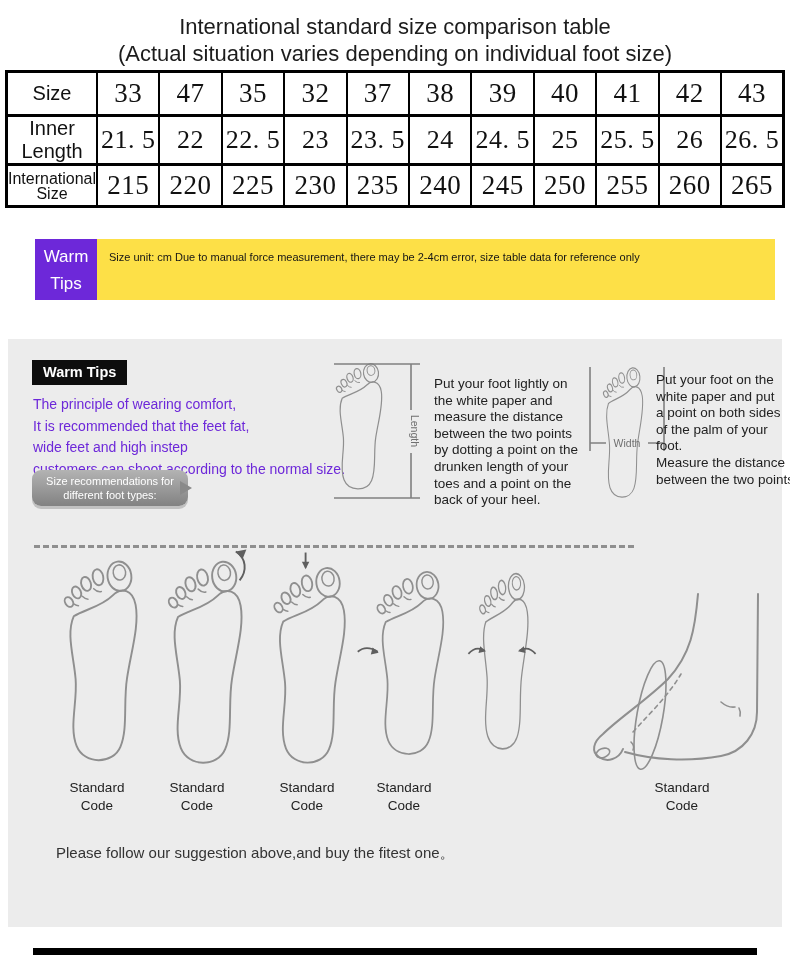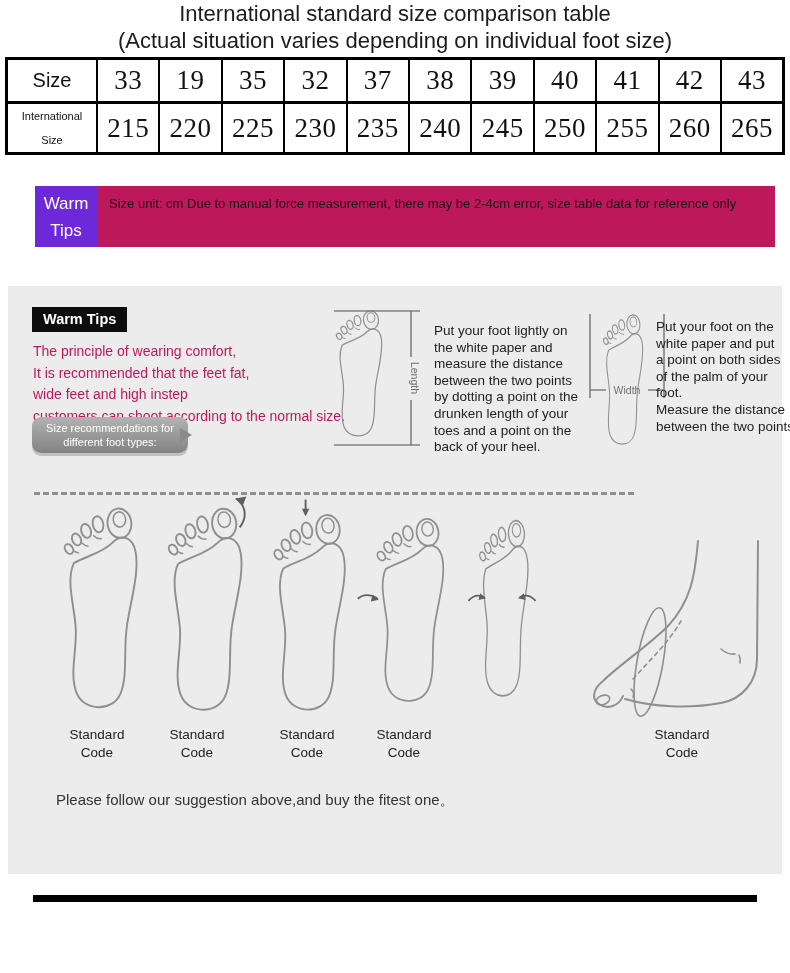--- a/index.html
+++ b/index.html
@@ -4,65 +4,65 @@
 <style>
   html,body{margin:0;padding:0;}
   body{
     width:790px;height:973px;background:#ffffff;
     font-family:"Liberation Sans","DejaVu Sans",sans-serif;
     color:#1a1a1a;position:relative;overflow:hidden;
   }
   .prewrap{white-space:pre-line;}
 
   
-  .title{ text-align:center; font-size:22px; line-height:27px; color:#1c1c1c; }
+  .title{ padding-top:13px; text-align:center; font-size:22px; line-height:27px; color:#1c1c1c; }
 
   
   table.size-table{
     width:780px; margin:3px 5px 0 5px; border-collapse:collapse;
     border:3px solid #000; table-layout:fixed;
   }
   table.size-table th, table.size-table td{
     border-left:2px solid #000; border-right:2px solid #000;
     border-top:3px solid #000; border-bottom:3px solid #000;
     text-align:center; vertical-align:middle; padding:0; color:#111;
   }
   table.size-table th{ width:88px; font-weight:400; }
   table.size-table td{
     font-family:"Liberation Serif","DejaVu Serif",serif;
     font-size:27px; letter-spacing:0.5px;
   }
   tr.r-size{height:44px;}  tr.r-inner{height:47px;}  tr.r-intl{height:42px;}
   .lbl-size{font-size:20px;}
   .lbl-inner{font-size:20px; line-height:23px;}
-  .lbl-intl{font-size:11px; line-height:24px;}
+  .lbl-intl{font-size:16px; line-height:15px;}
   tr.r-inner td{font-size:26px;}
 
   
   .warmbar{ display:flex; margin:31px 15px 0 35px; height:61px; }
   .warmbar .blackbox{
     background:#6d28d9; color:#fff; width:62px; flex:0 0 62px;
     font-size:17px; line-height:27px; text-align:center;
     display:flex; align-items:center; justify-content:center;
   }
   .warmbar .graybox{
-    background:#be185d; flex:1; padding:5px 0 0 12px;
-    font-size:13px; line-height:26px; color:#151515;
+    background:#fde047; flex:1; padding:5px 0 0 12px;
+    font-size:11px; line-height:26px; color:#151515;
   }
 
   
   .panel{
     position:relative; margin:39px 8px 0 8px;
     width:774px; height:588px; background:#ececec;
   }
   .panel-header{
     position:absolute; left:24px; top:21px; background:#0d0d0d; color:#fff;
     font-size:14.5px; font-weight:bold; padding:4px 11px 5px 11px;
   }
-  .intro{ position:absolute; left:25px; top:55px; font-size:14px; line-height:21.5px; color:#be185d; }
+  .intro{ position:absolute; left:25px; top:55px; font-size:14px; line-height:21.5px; color:#6d28d9; }
   .bubble{
     position:absolute; left:24px; top:131px; width:156px; height:36px;
     background:linear-gradient(#b3b3b3,#828282); border-radius:9px;
     color:#fff; font-size:11px; line-height:14px; text-align:center;
     padding-top:4px; box-sizing:border-box;
     box-shadow:0 3px 0 rgba(0,0,0,0.18);
   }
   .bubble::after{
     content:""; position:absolute; right:-11px; top:11px;
     border:7px solid transparent; border-left:12px solid #8a8a8a;
@@ -104,30 +104,45 @@
 <div class="title">
   <div>International standard size comparison table</div>
   <div>(Actual situation varies depending on individual foot size)</div>
 </div>
 
 <table class="size-table">
   <tbody>
       <tr class="r-size">
     <th class="lbl-size prewrap">Size</th>
     <td>33</td>
-    <td>19</td>
+    <td>47</td>
     <td>35</td>
     <td>32</td>
     <td>37</td>
     <td>38</td>
     <td>39</td>
     <td>40</td>
     <td>41</td>
     <td>42</td>
     <td>43</td>
+  </tr>
+  <tr class="r-inner">
+    <th class="lbl-inner prewrap">Inner
+Length</th>
+    <td>21. 5</td>
+    <td>22</td>
+    <td>22. 5</td>
+    <td>23</td>
+    <td>23. 5</td>
+    <td>24</td>
+    <td>24. 5</td>
+    <td>25</td>
+    <td>25. 5</td>
+    <td>26</td>
+    <td>26. 5</td>
   </tr>
   <tr class="r-intl">
     <th class="lbl-intl prewrap">International
 Size</th>
     <td>215</td>
     <td>220</td>
     <td>225</td>
     <td>230</td>
     <td>235</td>
     <td>240</td>

